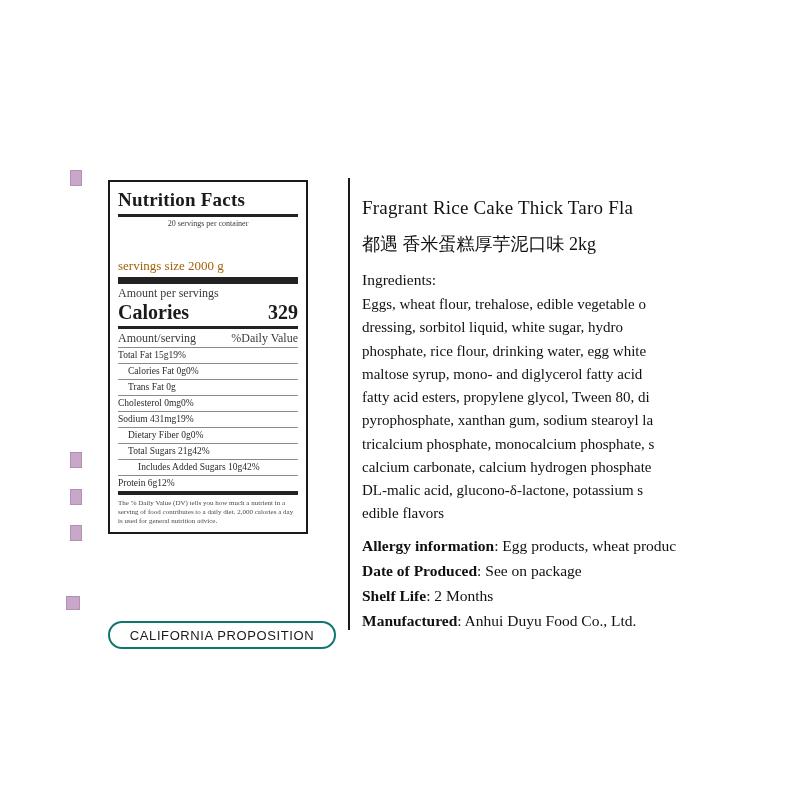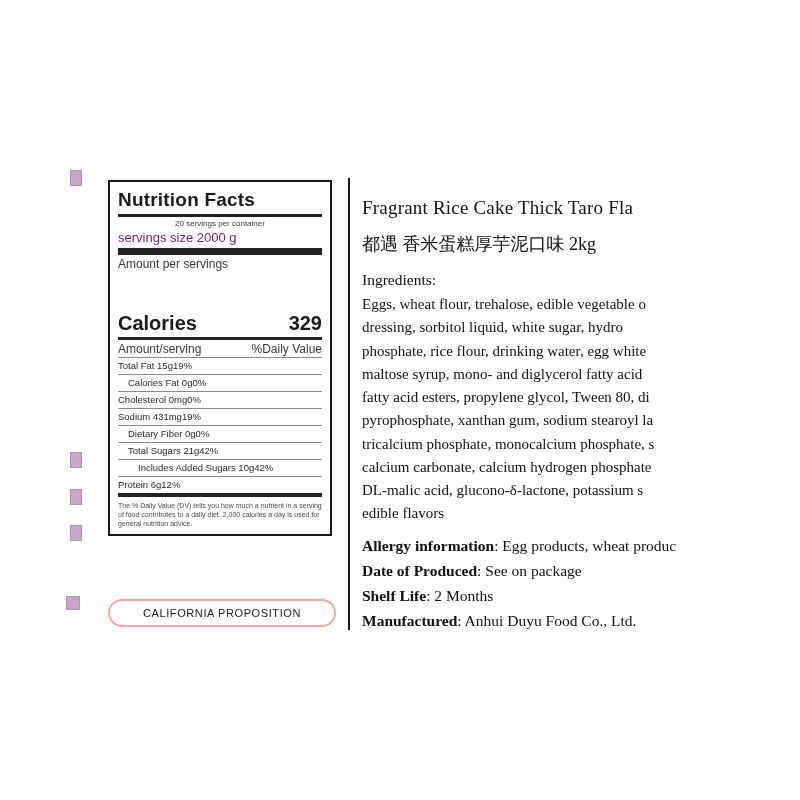--- a/index.html
+++ b/index.html
@@ -26,25 +26,25 @@
     position: absolute;
     background: #c9a7c9;
     border: 1px solid #b38fb3;
   }
 
   
   .nf-panel {
     position: absolute;
     left: 108px;
     top: 180px;
-    width: 224px;
+    width: 200px;
     background: #fff;
     border: 2px solid #1a1a1a;
     box-sizing: border-box;
-    font-family: Liberation Sans, sans-serif;
+    font-family: Liberation Serif, serif;
     color: #1a1a1a;
     padding: 4px 8px 0 8px;
   }
   .nf-title {
     font-size: 19px;
     font-weight: bold;
     letter-spacing: 0.2px;
     line-height: 1.1;
     padding: 4px 0 3px 0;
   }
@@ -53,34 +53,35 @@
   .nf-small {
     font-size: 8px;
     line-height: 1.25;
     padding: 2px 0 1px 0;
     color: #3a3a3a;
     text-align: center;
   }
   .nf-serv {
     font-size: 13px;
     padding: 0 0 3px 0;
-    color: #701a75;
+    color: #a16207;
+    margin-top: 28px;
   }
   .nf-amount {
     font-size: 12px;
     padding: 2px 0 0 0;
     color: #3a3a3a;
   }
   .nf-cal-row {
     display: flex;
     align-items: baseline;
     justify-content: space-between;
     padding: 0 0 2px 0;
   }
-  .nf-cal-label { font-size: 20px; font-weight: bold; margin-top: 41px; }
+  .nf-cal-label { font-size: 20px; font-weight: bold; }
   .nf-cal-value { font-size: 20px; font-weight: bold; }
   .nf-dv-head {
     display: flex;
     justify-content: space-between;
     font-size: 12px;
     color: #3a3a3a;
     padding: 2px 0 1px 0;
   }
   .nf-row {
     display: flex;
@@ -95,28 +96,28 @@
   .nf-footnote {
     font-size: 7px;
     line-height: 1.3;
     color: #4a4a4a;
     padding: 4px 0 6px 0;
     border-top: 4px solid #222;
   }
   .nf-prop {
     position: absolute;
     left: 108px;
-    top: 599px;
+    top: 621px;
     width: 228px;
     height: 28px;
     box-sizing: border-box;
-    border: 2px solid #fca5a5;
+    border: 2px solid #0f766e;
     border-radius: 14px;
     font-family: "Liberation Sans", sans-serif;
-    font-size: 11px;
+    font-size: 13px;
     letter-spacing: 0.6px;
     display: flex;
     align-items: center;
     justify-content: center;
     color: #1a1a1a;
     background: #fff;
   }
 
   
   .divider {
@@ -201,20 +202,24 @@
       <span>%Daily Value</span>
     </div>
 
     <div class="nf-row">
       <span>Total Fat 15g</span>
       <span class="dv">19%</span>
     </div>
     <div class="nf-row indent1">
       <span>Calories Fat 0g</span>
       <span class="dv">0%</span>
+    </div>
+    <div class="nf-row indent1">
+      <span>Trans Fat 0g</span>
+      <span class="dv"></span>
     </div>
     <div class="nf-row">
       <span>Cholesterol 0mg</span>
       <span class="dv">0%</span>
     </div>
     <div class="nf-row">
       <span>Sodium 431mg</span>
       <span class="dv">19%</span>
     </div>
     <div class="nf-row indent1">

